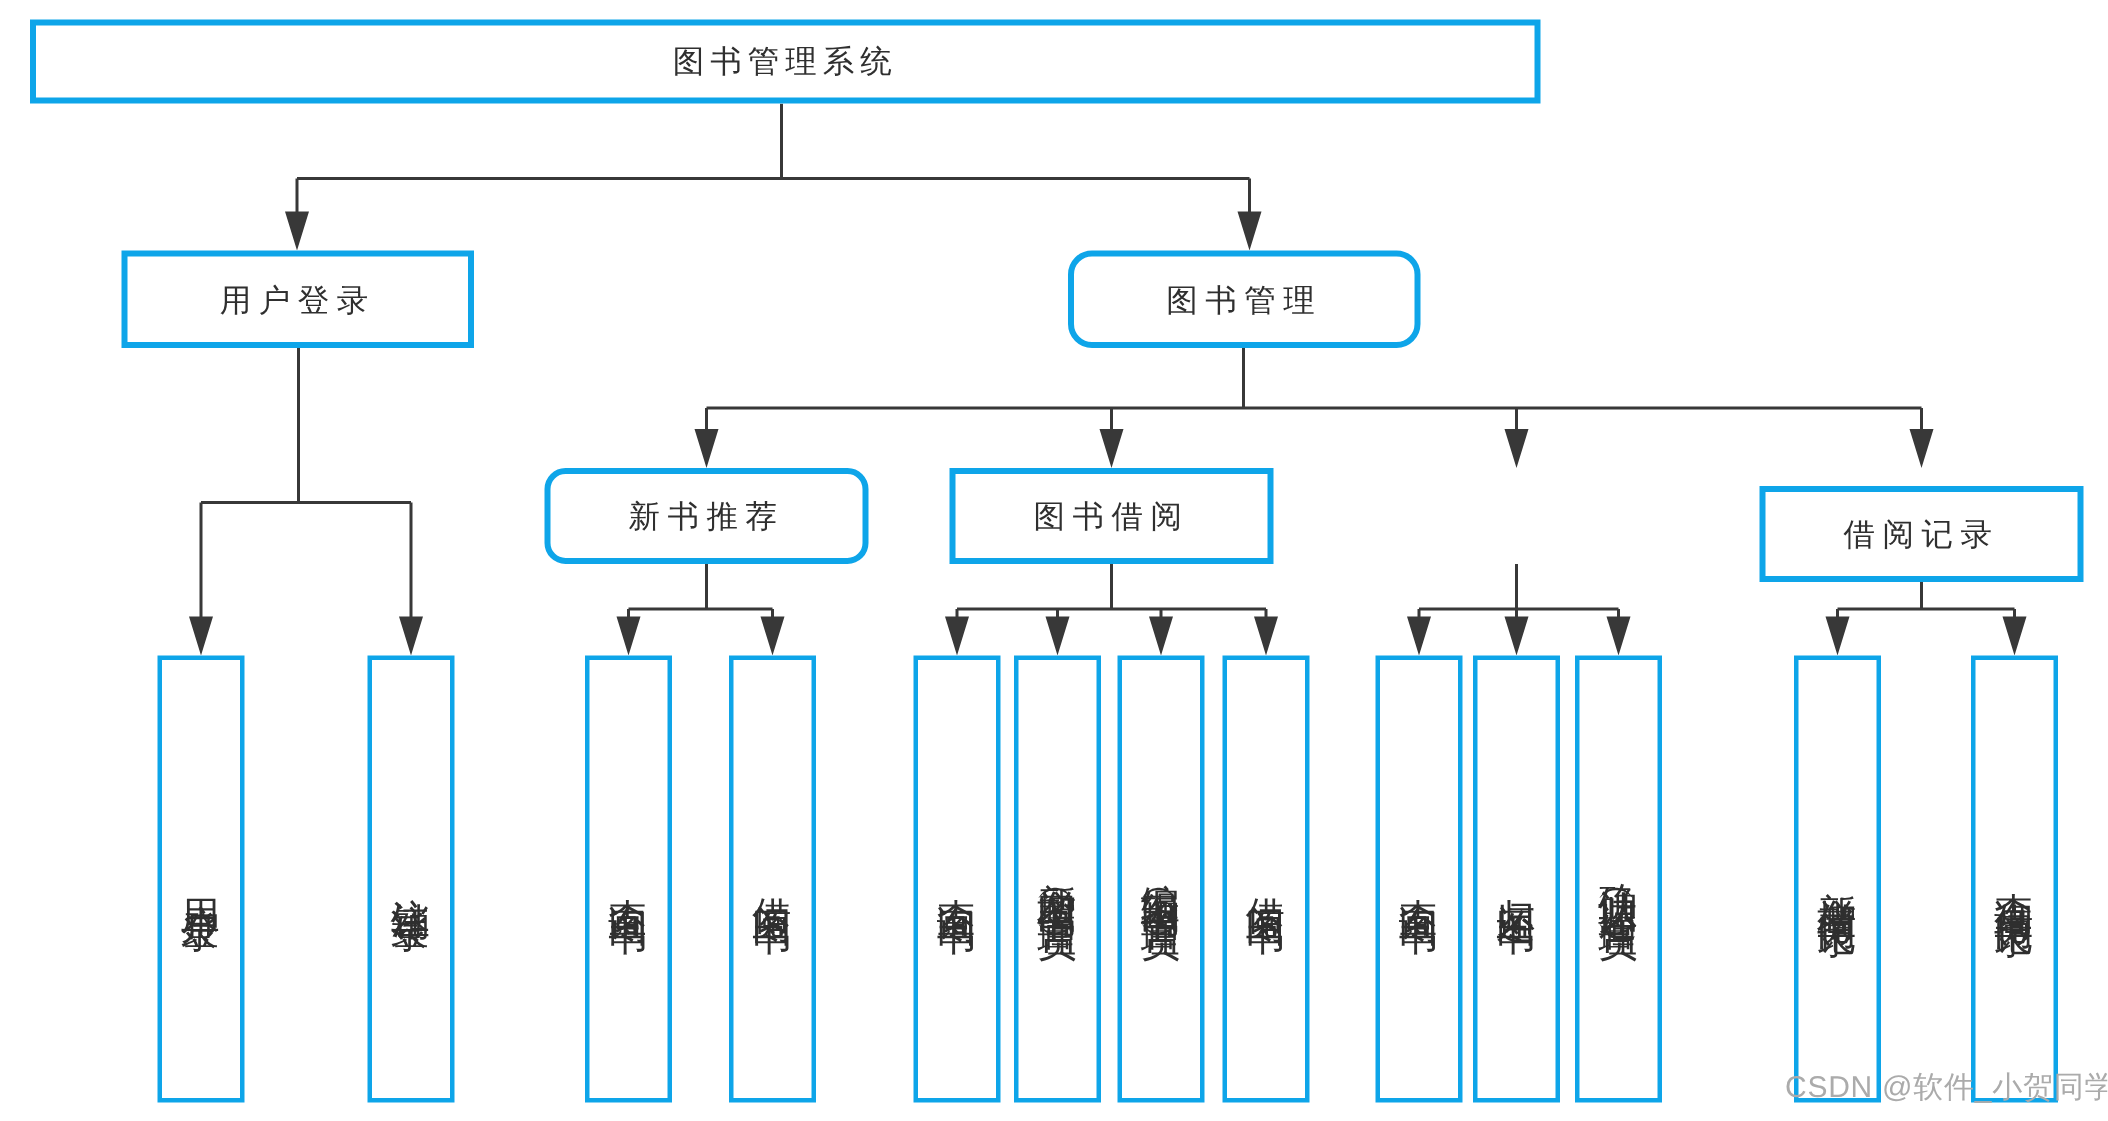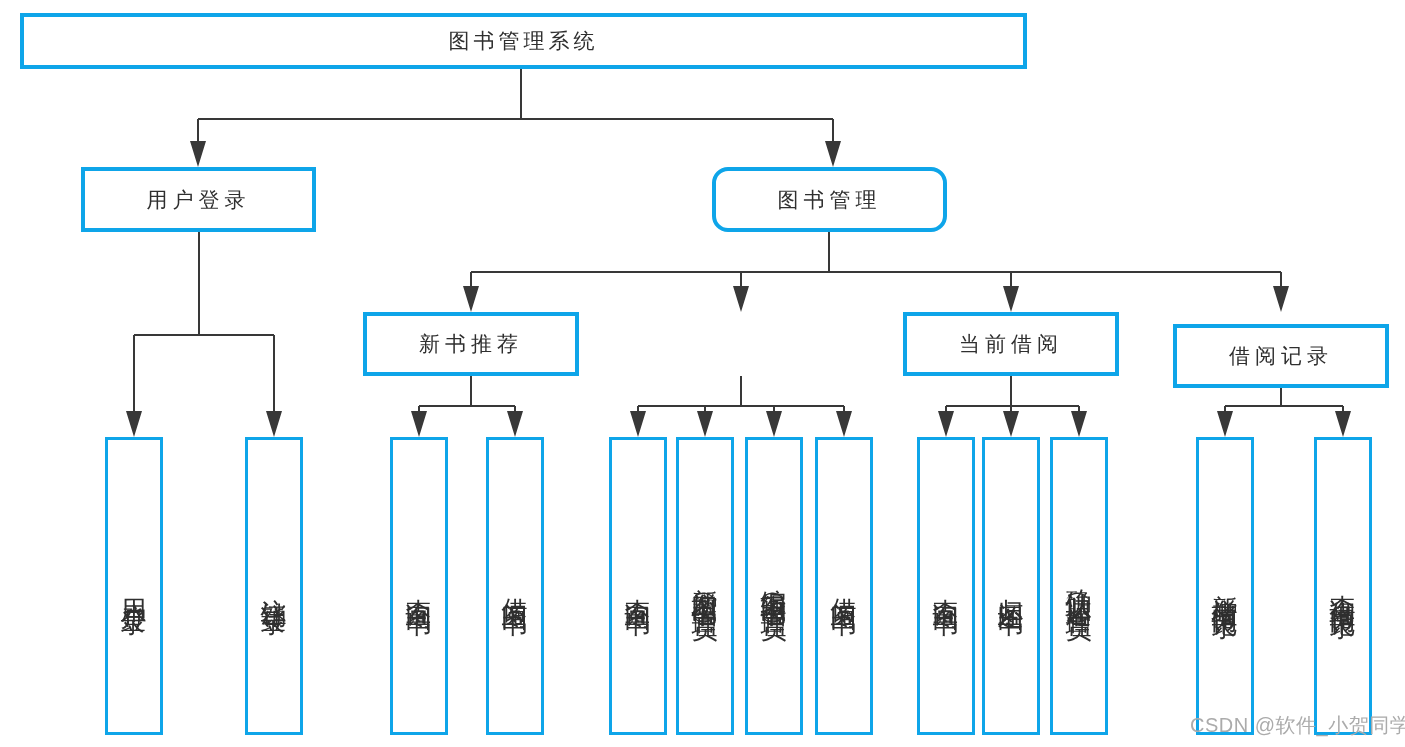--- a/index.html
+++ b/index.html
@@ -53,25 +53,25 @@
     <span>图书管理系统</span>
   </div>
 
   <div class="box" style="left:81px;top:167px;width:235px;height:65px;">
     <span>用户登录</span>
   </div>
   <div class="box" style="left:712px;top:167px;width:235px;height:65px;border-radius:16px;">
     <span>图书管理</span>
   </div>
 
-  <div class="box" style="left:363px;top:312px;width:216px;height:64px;">
+  <div class="box" style="left:363px;top:312px;width:216px;height:64px;border-radius:14px;">
     <span>新书推荐</span>
   </div>
-  <div class="box" style="left:903px;top:312px;width:216px;height:64px;">
-    <span>当前借阅</span>
+  <div class="box" style="left:633px;top:312px;width:216px;height:64px;">
+    <span>图书借阅</span>
   </div>
   <div class="box" style="left:1173px;top:324px;width:216px;height:64px;">
     <span>借阅记录</span>
   </div>
 
   <div class="box leaf" style="left:105px;top:437px;width:58px;height:298px;">
     <span class="vtxt">用户登录</span>
   </div>
   <div class="box leaf" style="left:245px;top:437px;width:58px;height:298px;">
     <span class="vtxt">注销登录</span>

